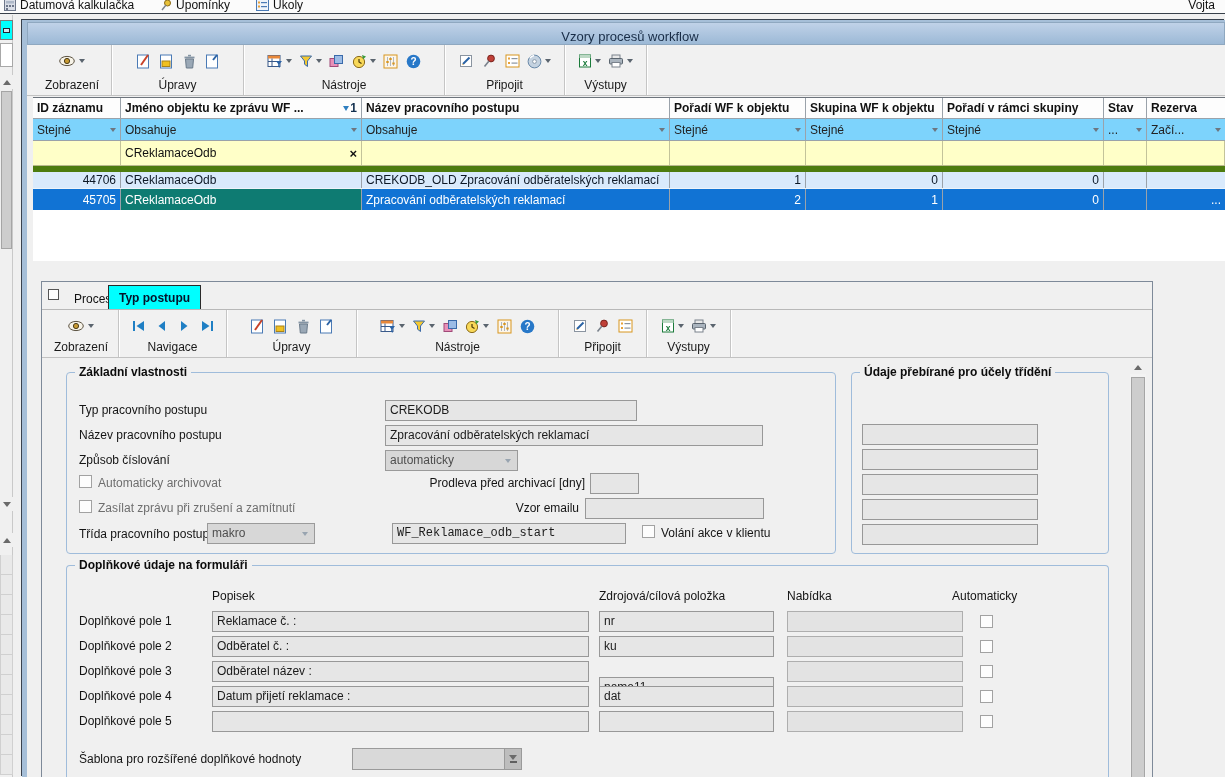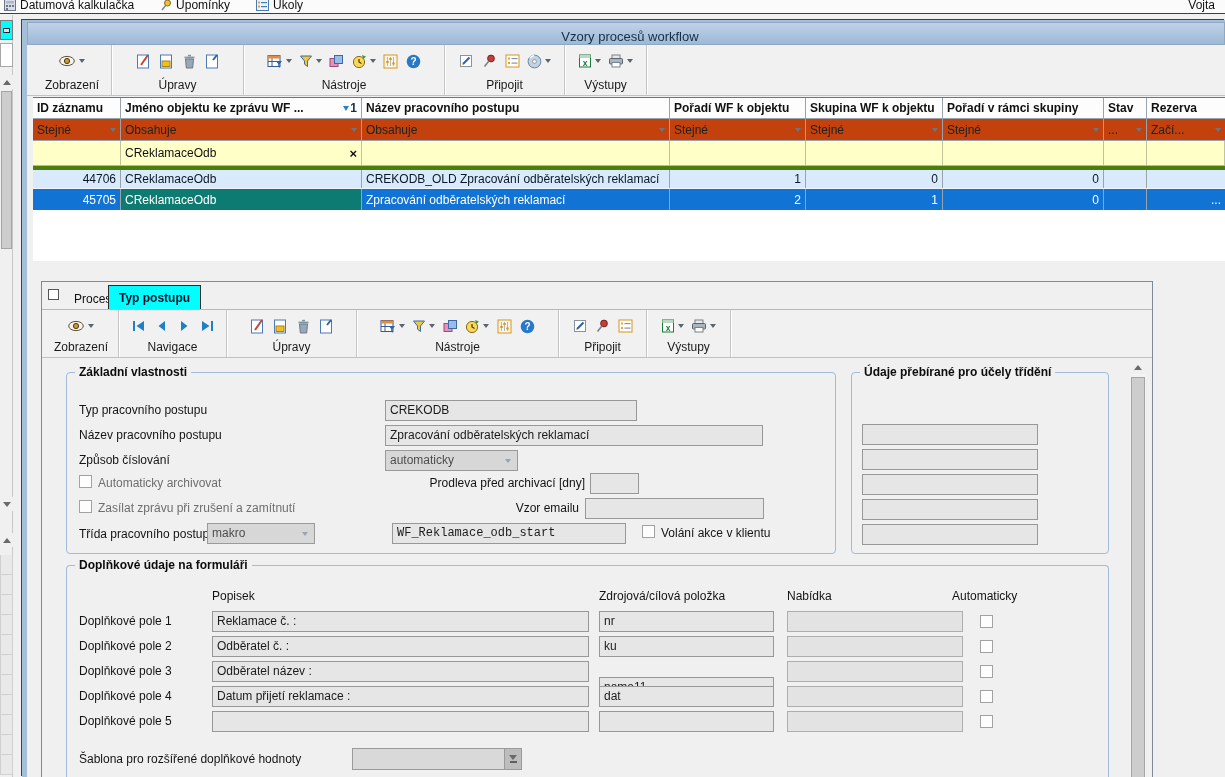--- a/index.html
+++ b/index.html
@@ -48,27 +48,27 @@
   
   #table { left:6px; top:75px; width:1040px; }
   .trow { display:flex; width:1192px; }
   .tcell { border-right:1px solid #9aa2aa; padding:0 4px; overflow:hidden; white-space:nowrap; display:flex; align-items:center; }
   .cw0{width:88px;} .cw1{width:241px;} .cw2{width:308px;} .cw3{width:136px;}
   .cw4{width:137px;align-items:center;} .cw5{width:161px;} .cw6{width:43px;} .cw7{width:78px; border-right:none;}
   #thead { height:22px; border-top:1px solid #6d747c; border-bottom:1px solid #9aa2aa; background:#fdfdfd; }
   #thead .tcell { font-weight:bold; }
   .sortbadge { margin-left:auto; display:flex; align-items:center; gap:1px; font-weight:bold; color:#13304f; }
   .sortbadge .tri-down { border-top-color:#2f7fc0; border-left-width:3px; border-right-width:3px; }
-  #tfilter { height:22px; background:#c2410c; border-bottom:1px solid #9aa2aa; }
+  #tfilter { height:22px; background:#7dd3fc; border-bottom:1px solid #9aa2aa; }
   #tfilter .tcell { color:#222; }
   #tfilter .chev { margin-left:auto; border-top-color:#6d7680; }
   #tsearch { height:25px; background:#ffffc8; border-bottom:1px solid #b9b98e; }
   #tsearch .tcell { border-right:1px solid #c3c39a; }
   .clear-x { margin-left:auto; font-weight:bold; color:#111; font-size:13px; line-height:1; }
-  #row1 { height:22px; background:#d9eafc; border-top:4px solid #4d7c0f; color:#0d1826; }
+  #row1 { height:22px; background:#d9eafc; border-top:6px solid #4d7c0f; color:#0d1826; }
   #row2 { height:22px; background:#1173d4; color:#ffffff; border-top:1px solid #eef4fa; }
   #row2 .cell-object { background:#0e7b72; }
   .num { justify-content:flex-end; }
   #tblank { height:51px; background:#ffffff; width:1192px; }
 
   
   #panel { left:14px; top:259px; width:1112px; height:498px; background:#f0f0f0;
     border:1px solid #7e8a99; border-bottom:none; }
   #tabbar { left:0; top:0; width:1110px; height:27px; }
   #tab-check { left:6px; top:7px; width:11px; height:11px; background:#fff; border:1px solid #555; }

